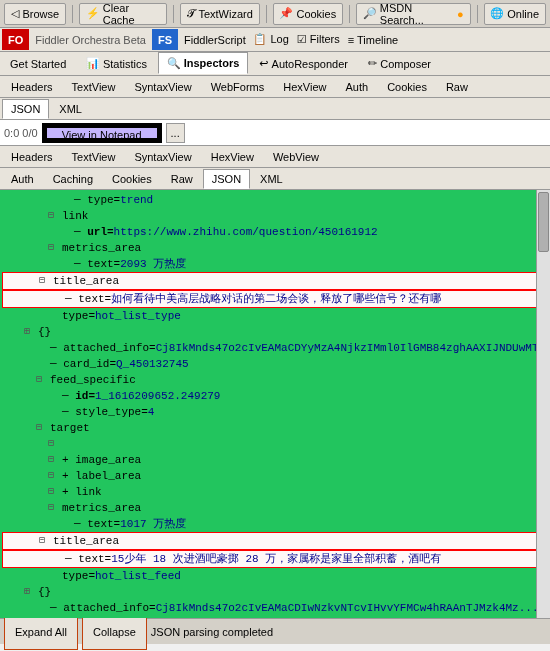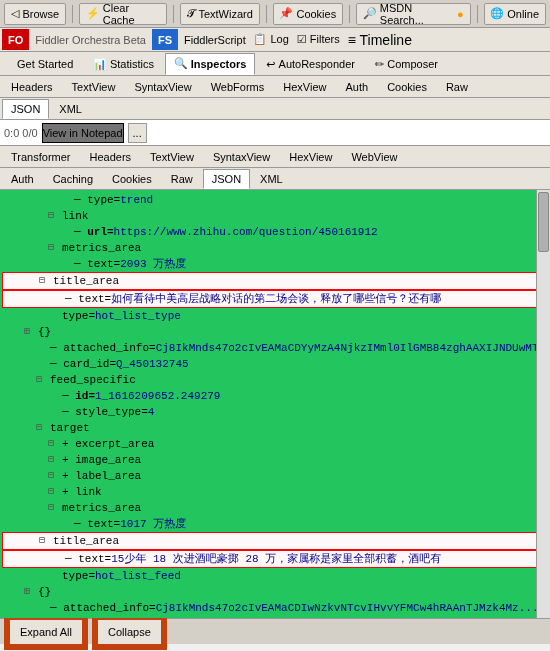--- a/index.html
+++ b/index.html
@@ -35,23 +35,23 @@
       font-size: 11px;
       height: 22px;
     }
     .toolbar-sep { width: 1px; background: #999; height: 18px; margin: 0 2px; }
 
     
     .tab-bar-main {
       background: #e8e4dc;
       border-bottom: 1px solid #999;
       display: flex;
-      align-items: center;
+      align-items: flex-start;
       height: 24px;
-      padding: 0 8px;
+      padding: 0 1px;
       gap: 2px;
     }
     .tab-main {
       display: flex;
       align-items: center;
       gap: 3px;
       padding: 2px 8px;
       border: 1px solid transparent;
       border-bottom: none;
       cursor: pointer;
@@ -109,23 +109,23 @@
     }
     .search-input {
       flex: 1;
       border: 1px solid #999;
       padding: 1px 4px;
       font-size: 11px;
       color: #888;
       height: 20px;
     }
     .search-btn {
-      padding: 1px 0;
-      background: #737373;
-      border: 1px solid #000000;
+      padding: 1px 15px;
+      background: #c4b5fd;
+      border: 5px solid #000000;
       font-size: 11px;
       cursor: pointer;
       height: 20px;
     }
     .search-btn-small {
       padding: 1px 4px;
       background: #e8e4dc;
       border: 1px solid #999;
       font-size: 11px;
       cursor: pointer;
@@ -209,21 +209,21 @@
       border-top: 1px solid #999;
       display: flex;
       align-items: center;
       height: 26px;
       padding: 0 4px;
       gap: 4px;
     }
     .bottom-btn {
       padding: 2px 10px;
       background: #e8e4dc;
-      border: 6px solid #c2410c;
+      border: 1px solid #c2410c;
       font-size: 11px;
       cursor: pointer;
       height: 36px;
     }
     .bottom-status {
       flex: 1;
       font-size: 11px;
       color: #000;
       overflow: hidden;
       white-space: nowrap;
@@ -268,21 +268,21 @@
 
 <div style="display:flex; align-items:stretch; background:#e8e4dc; border-bottom:1px solid #999; height:24px;">
   <div style="display:flex; align-items:center; padding:0 6px; background:#cc0000; color:#fff; font-weight:bold; font-size:11px; margin:1px 2px;">
     <span>FO</span>
   </div>
   <div style="display:flex; align-items:center; padding:0 4px; font-size:11px; color:#555;">Fiddler Orchestra Beta</div>
   <div style="display:flex; align-items:center; padding:0 6px; background:#2266cc; color:#fff; font-weight:bold; font-size:11px; margin:1px 2px;">FS</div>
   <div style="display:flex; align-items:center; padding:0 4px; font-size:11px; cursor:pointer;">FiddlerScript</div>
   <div style="display:flex; align-items:center; padding:0 4px; font-size:11px; cursor:pointer;">📋 Log</div>
   <div style="display:flex; align-items:center; padding:0 4px; font-size:11px; cursor:pointer;">☑ Filters</div>
-  <div style="display:flex; align-items:center; padding:0 4px; font-size:14px; cursor:pointer;">≡ Timeline</div>
+  <div style="display:flex; align-items:center; padding:0 4px; font-size:11px; cursor:pointer;">≡ Timeline</div>
 </div>
 
 <div class="tab-bar-main">
   <div class="tab-main">
     <span>Get Started</span>
   </div>
   <div class="tab-main">
     <span>📊</span>
     <span>Statistics</span>
   </div>
@@ -337,23 +337,20 @@
 </div>
 
 <div class="search-bar">
   <span class="search-pos">0:0  0/0</span>
   <button class="search-btn">View in Notepad</button>
   <button class="search-btn-small">...</button>
 </div>
 
 <div class="tab-bar-4">
   <div class="tab-4">
-      <span>Transformer</span>
-    </div>
-  <div class="tab-4">
       <span>Headers</span>
     </div>
   <div class="tab-4">
       <span>TextView</span>
     </div>
   <div class="tab-4">
       <span>SyntaxView</span>
     </div>
   <div class="tab-4">
       <span>HexView</span>
@@ -458,21 +455,20 @@
         <span style="font-size: 11px; font-family: &quot;Courier New&quot;, monospace;"><span style="color: rgb(0, 0, 0);">─ style_type=</span><span style="color: rgb(0, 0, 139);">4</span></span>
       </div>
       <div class="tree-node">
         <span style="display: inline-block; min-width: 36px;"></span>
         <span style="display: inline-block; width: 14px; font-size: 10px; cursor: pointer; color: rgb(85, 85, 85);">⊟</span>
         <span style="font-size: 11px; font-family: &quot;Courier New&quot;, monospace; color: rgb(0, 0, 0);">target</span>
       </div>
       <div class="tree-node">
         <span style="display: inline-block; min-width: 48px;"></span>
         <span style="display: inline-block; width: 14px; font-size: 10px; cursor: pointer; color: rgb(85, 85, 85);">⊟</span>
-        <span style="font-size: 11px; font-family: &quot;Courier New&quot;, monospace; color: rgb(0, 0, 0);">+ excerpt_area</span>
       </div>
       <div class="tree-node">
         <span style="display: inline-block; min-width: 48px;"></span>
         <span style="display: inline-block; width: 14px; font-size: 10px; cursor: pointer; color: rgb(85, 85, 85);">⊟</span>
         <span style="font-size: 11px; font-family: &quot;Courier New&quot;, monospace; color: rgb(0, 0, 0);">+ image_area</span>
       </div>
       <div class="tree-node">
         <span style="display: inline-block; min-width: 48px;"></span>
         <span style="display: inline-block; width: 14px; font-size: 10px; cursor: pointer; color: rgb(85, 85, 85);">⊟</span>
         <span style="font-size: 11px; font-family: &quot;Courier New&quot;, monospace; color: rgb(0, 0, 0);">+ label_area</span>
@@ -519,13 +515,14 @@
       </div>
     </div>
   <div class="scrollbar-v">
     <div class="scrollbar-thumb"></div>
   </div>
 </div>
 
 <div class="bottom-bar">
   <button class="bottom-btn">Expand All</button>
   <button class="bottom-btn">Collapse</button>
+  <span class="bottom-status">JSON parsing completed</span>
 </div>
 
 </body></html>

